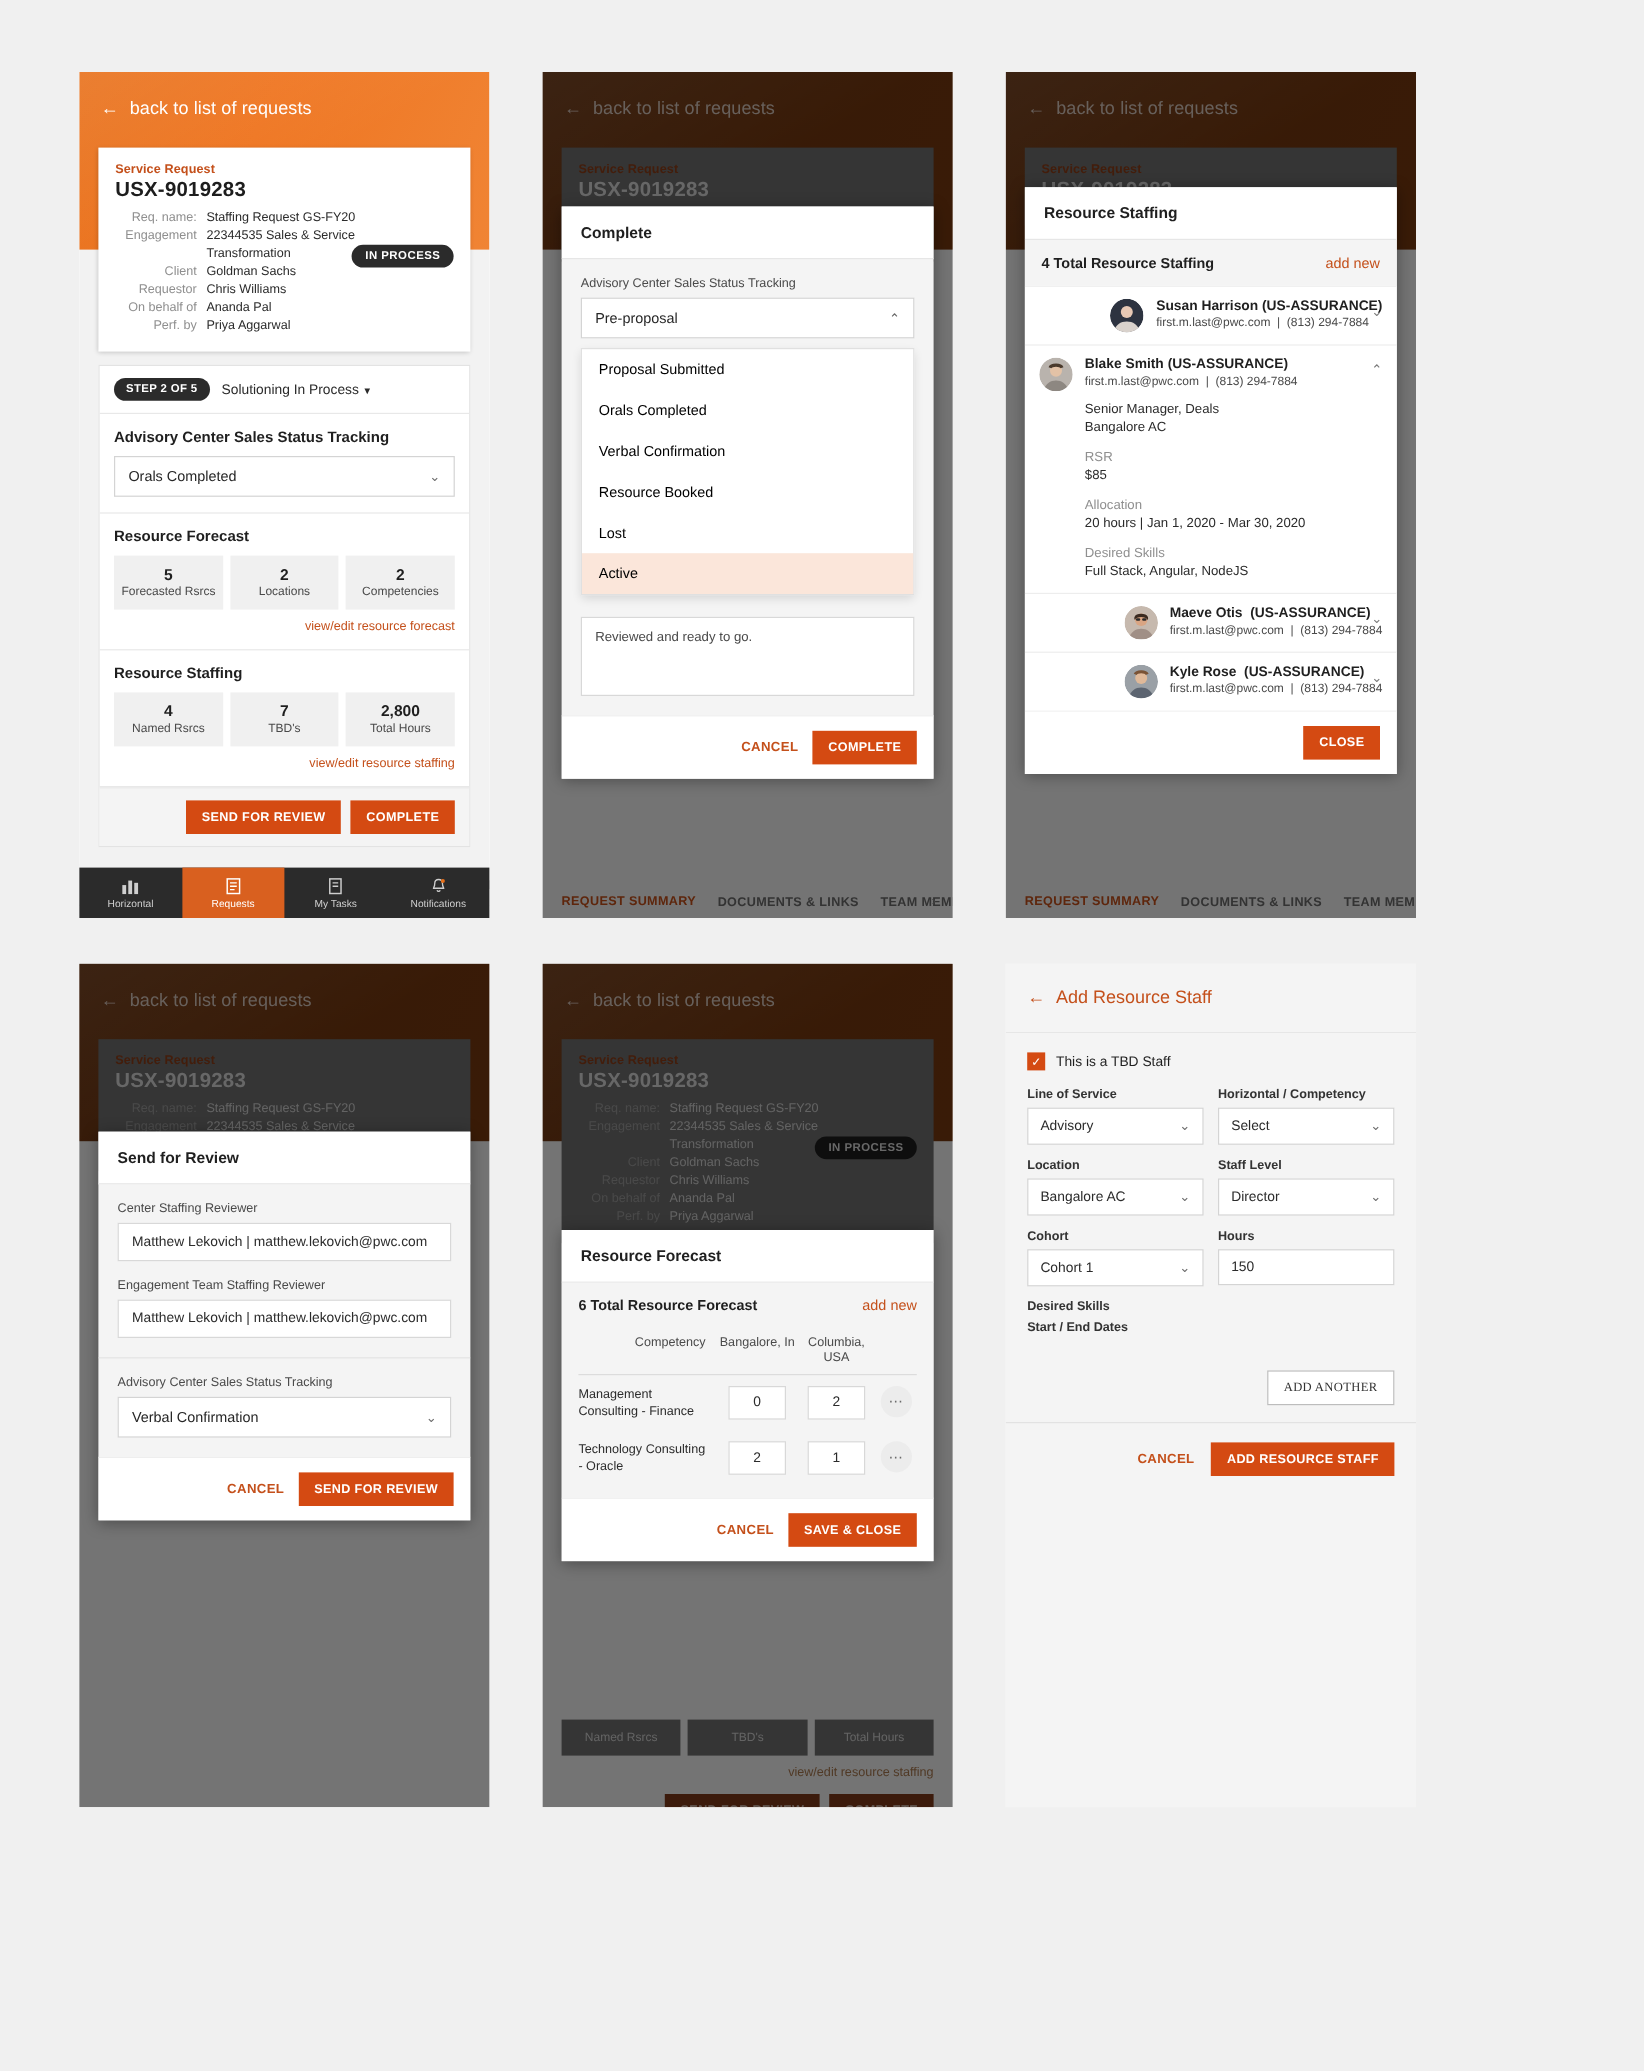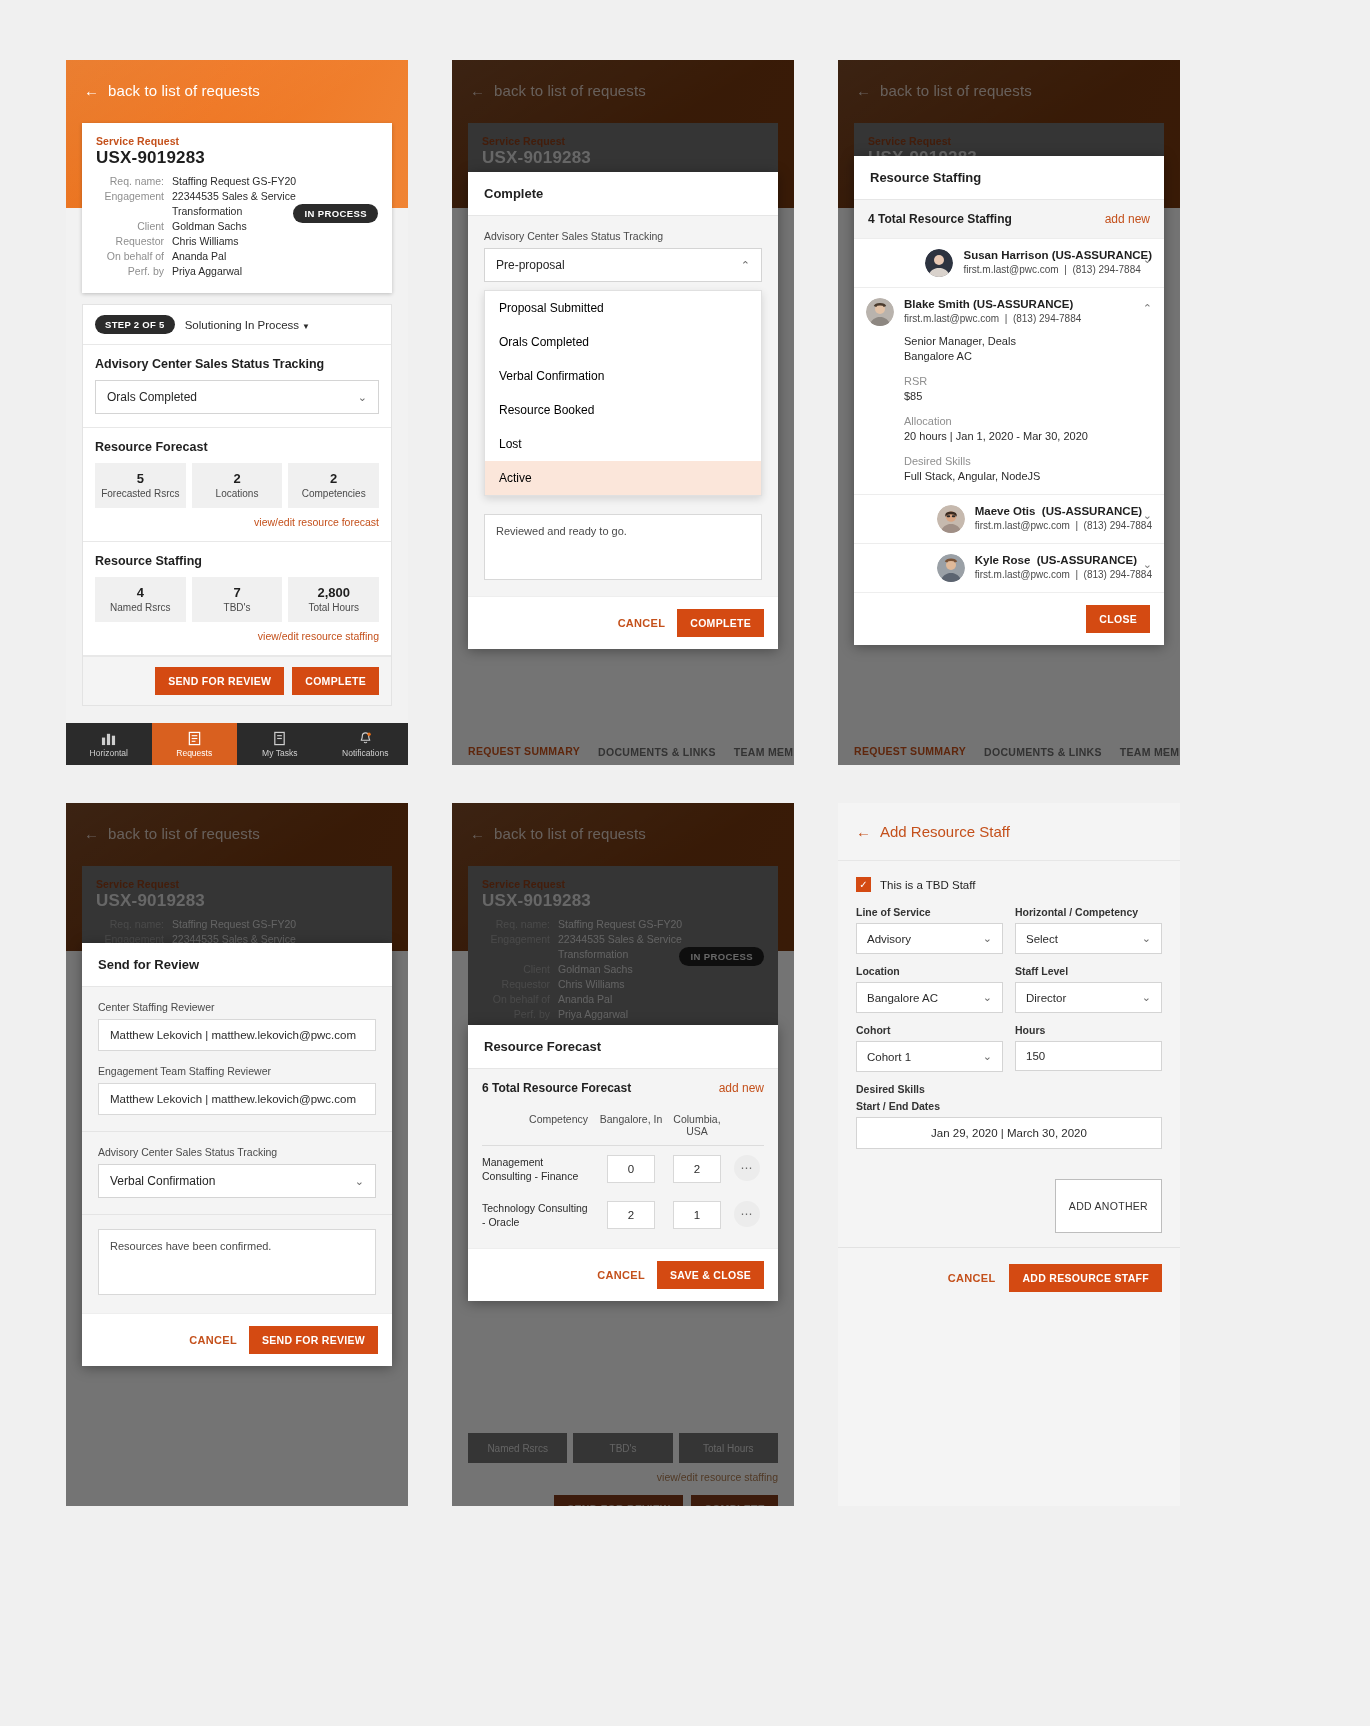--- a/index.html
+++ b/index.html
@@ -179,21 +179,21 @@
   .chk-row { display: flex; align-items: center; gap: 9px; margin-bottom: 14px; }
   .chk { width: 15px; height: 15px; background: #d44a12; display: flex; align-items: center; justify-content: center; color: #fff; font-size: 10px; }
   .chk-lbl { font-size: 11.5px; color: #1f1f1f; }
   .f2 { display: flex; gap: 12px; }
   .fcol { flex: 1; min-width: 0; }
   .f-lbl { font-size: 10.5px; font-weight: bold; color: #333; margin-bottom: 5px; }
   .f-ctl { display: flex; align-items: center; justify-content: space-between; background: #fff; border: 1px solid #d4d4d4; padding: 8px 10px; font-size: 11.5px; color: #2b2b2b; margin-bottom: 11px; }
   .f-area { background: #fff; border: 1px solid #d4d4d4; min-height: 62px; padding: 9px 11px; font-size: 11px; color: #4a4a4a; margin-bottom: 11px; }
   .f-date { background: #fff; border: 1px solid #d4d4d4; padding: 9px 11px; font-size: 11.5px; color: #2b2b2b; text-align: center; }
   .form-ft1 { padding: 14px 18px; display: flex; justify-content: flex-end; border-bottom: 1px solid #e2e2e2; }
-  .obtn { background: #fff; border: 1px solid #bdbdbd; color: #333; font-family: Liberation Sans, sans-serif; font-size: 10.5px; letter-spacing: .3px; padding: 20px 13px; cursor: pointer; }
+  .obtn { background: #fff; border: 1px solid #bdbdbd; color: #333; font-family: Liberation Serif, serif; font-size: 10.5px; letter-spacing: .3px; padding: 8px 13px; cursor: pointer; }
   .form-ft2 { padding: 16px 18px; display: flex; justify-content: flex-end; align-items: center; gap: 14px; }
 </style>
 </head>
 <body>
 
 <div class="grid">
 
   <div class="panel" id="panel1">
     <div class="app">
       <div class="hero">
@@ -569,23 +569,20 @@
           <div class="fld-lbl">Engagement Team Staffing Reviewer</div>
           <div class="input-box">Matthew Lekovich  |  matthew.lekovich@pwc.com</div>
         </div>
         <div style="padding:14px 16px 16px; border-top:1px solid #e4e4e4;">
           <div class="fld-lbl">Advisory Center Sales Status Tracking</div>
           <div class="select">
             <span>Verbal Confirmation</span>
             <span class="chev">⌄</span>
           </div>
         </div>
-        <div style="padding:14px 16px 18px; border-top:1px solid #e4e4e4;">
-          <div class="txtarea">Resources have been confirmed.</div>
-        </div>
         <div class="modal-ft">
           <button class="lbtn">CANCEL</button>
           <button class="btn">SEND FOR REVIEW</button>
         </div>
       </div>
     </div>
   </div>
 
   <div class="panel" id="panel5">
     <div class="app">
@@ -756,21 +753,20 @@
             <div class="f-lbl">Hours</div>
             <div class="f-ctl">
                 <span>150</span>
               </div>
           </div>
         </div>
 
         <div class="f-lbl">Desired Skills</div>
 
         <div class="f-lbl">Start / End Dates</div>
-        <div class="f-date">Jan 29, 2020  |  March 30, 2020</div>
       </div>
       <div class="form-ft1" style="margin-top:16px;">
         <button class="obtn">ADD ANOTHER</button>
       </div>
       <div class="form-ft2">
         <button class="lbtn">CANCEL</button>
         <button class="btn">ADD RESOURCE STAFF</button>
       </div>
     </div>
   </div>

